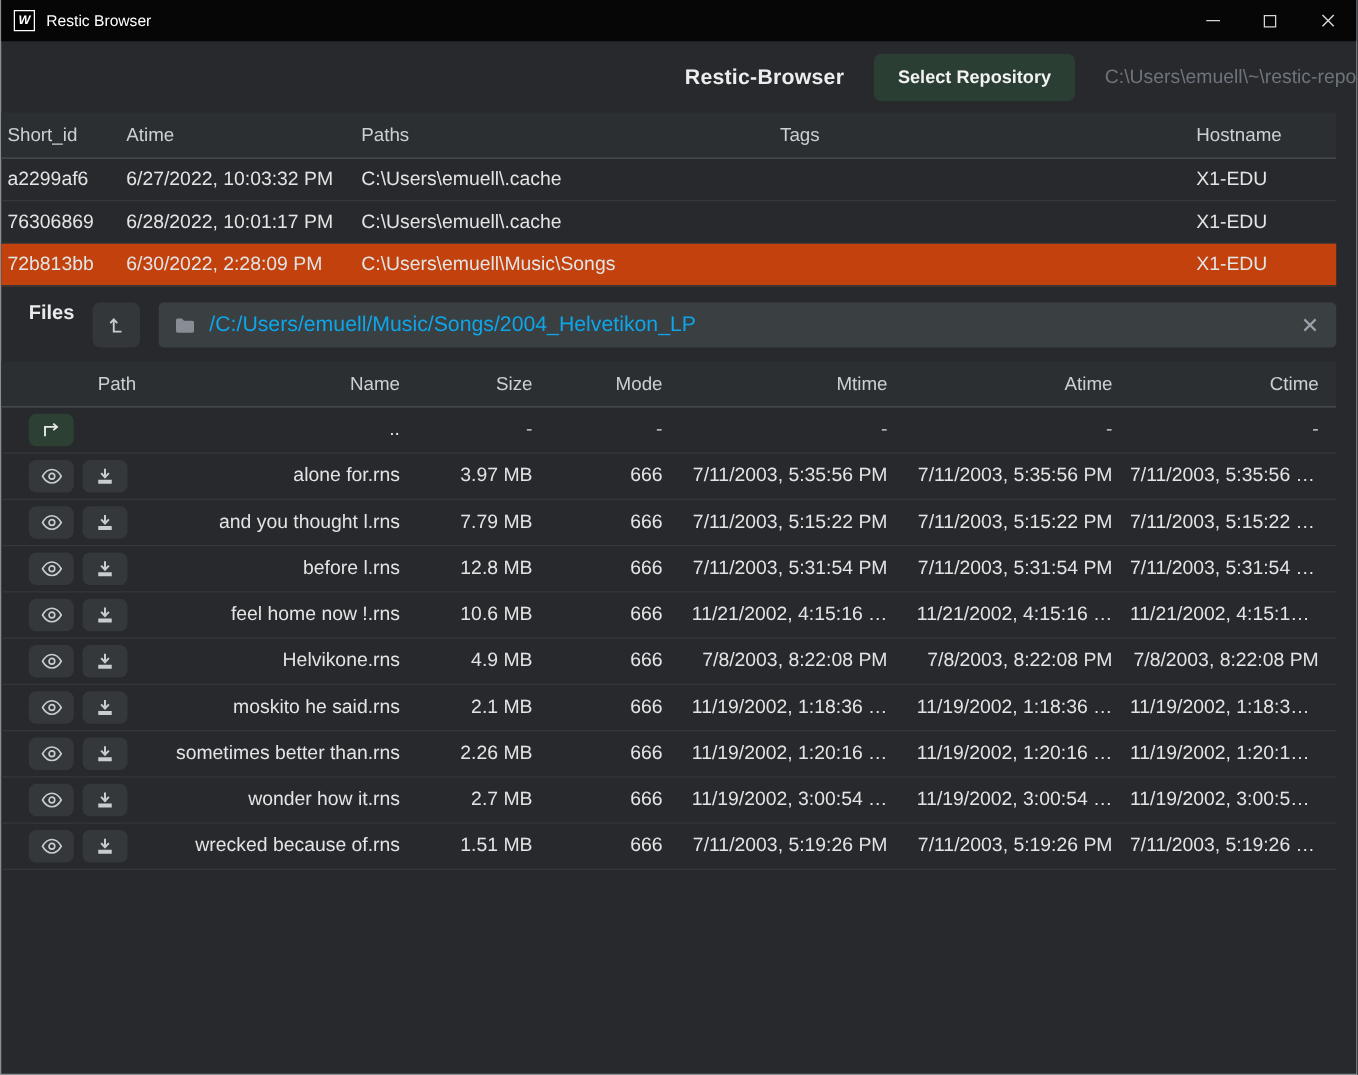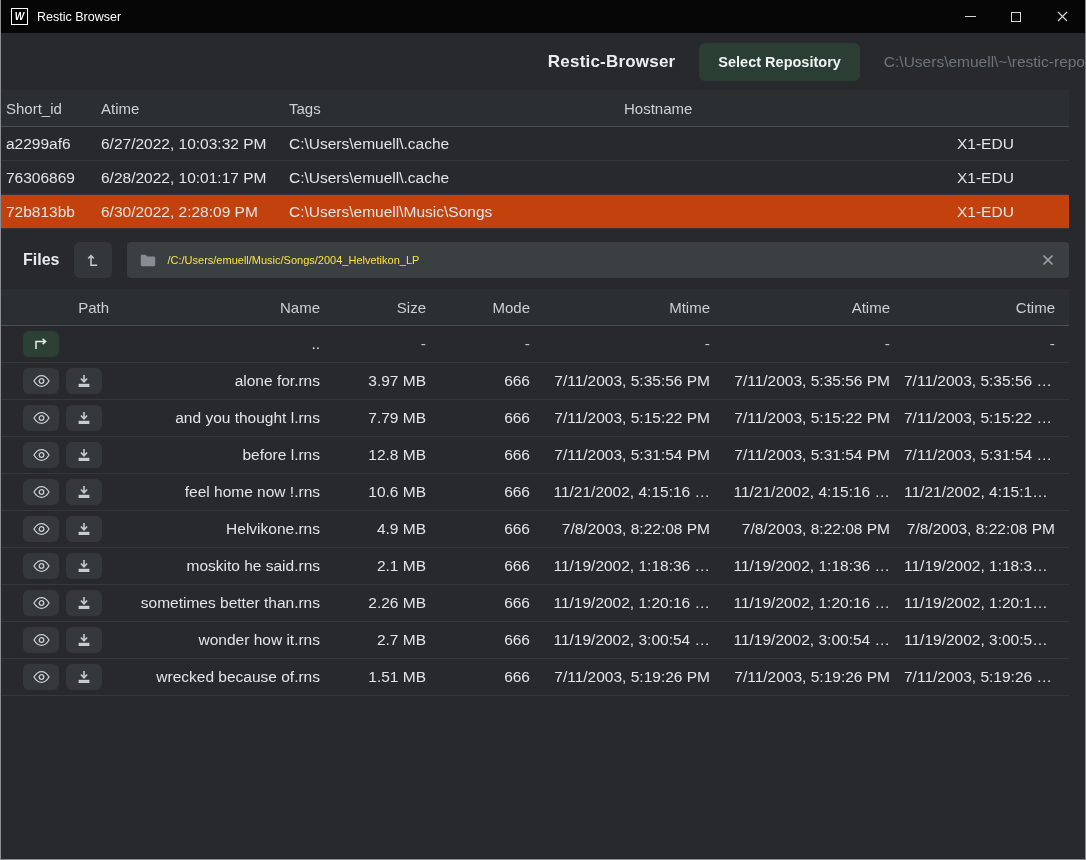--- a/index.html
+++ b/index.html
@@ -41,27 +41,27 @@
 
   .row { display: grid; align-items: center; color: #e2e4e5; font-size: 15.5px;
          margin-right: 16px; border-bottom: 1px solid #34383b; cursor: default; }
   .snap-row { height: 34px; }
   .snap-row.selected { background: #c2410c; }
   .file-row { height: 37px; }
   .cell { white-space: nowrap; overflow: hidden; text-overflow: ellipsis; padding-right: 14px; }
   .dash { color: #c0c4c7; }
 
   
-  .files-bar { display: flex; align-items: center; margin: 13px 16px 0 22px; gap: 15px; height: 36px; flex: 0 0 auto; }
+  .files-bar { display: flex; align-items: flex-start; margin: 13px 16px 0 22px; gap: 15px; height: 36px; flex: 0 0 auto; }
   .files-head-band { margin-top: 11px; }
   .sq-btn { width: 38px; height: 36px; background: #33373a; border: none; border-radius: 6px;
             display: flex; align-items: center; justify-content: center; cursor: pointer; flex: 0 0 auto; }
   .pathbox { flex: 1; height: 36px; background: #3a3f42; border-radius: 4px;
              display: flex; align-items: center; gap: 11px; padding: 0 9px 0 13px; cursor: text; }
-  .pathbox-text { flex: 1; color: #fde047; font-size: 11px; white-space: nowrap; overflow: hidden; }
+  .pathbox-text { flex: 1; color: #0ea5e9; font-size: 17px; white-space: nowrap; overflow: hidden; }
   .clear-btn { background: none; border: none; display: flex; align-items: center; justify-content: center;
                width: 24px; height: 24px; cursor: pointer; }
 
   
   .row-actions { display: flex; gap: 7px; }
   .action-btn { width: 36px; height: 26px; background: #34383b; border: none; border-radius: 6px;
                 display: flex; align-items: center; justify-content: center; cursor: pointer; }
   .up-btn { background: #2c4033; }
 </style>
 </head>
@@ -92,20 +92,21 @@
   <div class="header">
     <span class="app-title">Restic-Browser</span>
     <button class="select-repo-btn">Select Repository</button>
     <span class="repo-path">C:\Users\emuell\~\restic-repo</span>
   </div>
 
 
   <div class="table-head snap-grid">
     <span class="cell">Short_id</span>
     <span class="cell">Atime</span>
+    <span class="cell">Paths</span>
     <span class="cell">Tags</span>
     <span class="cell">Hostname</span>
   </div>
   <div>
   <div class="row snap-row snap-grid">
     <span class="cell">a2299af6</span>
     <span class="cell">6/27/2022, 10:03:32 PM</span>
     <span class="cell">C:\Users\emuell\.cache</span>
     <span class="cell"></span>
     <span class="cell">X1-EDU</span>

